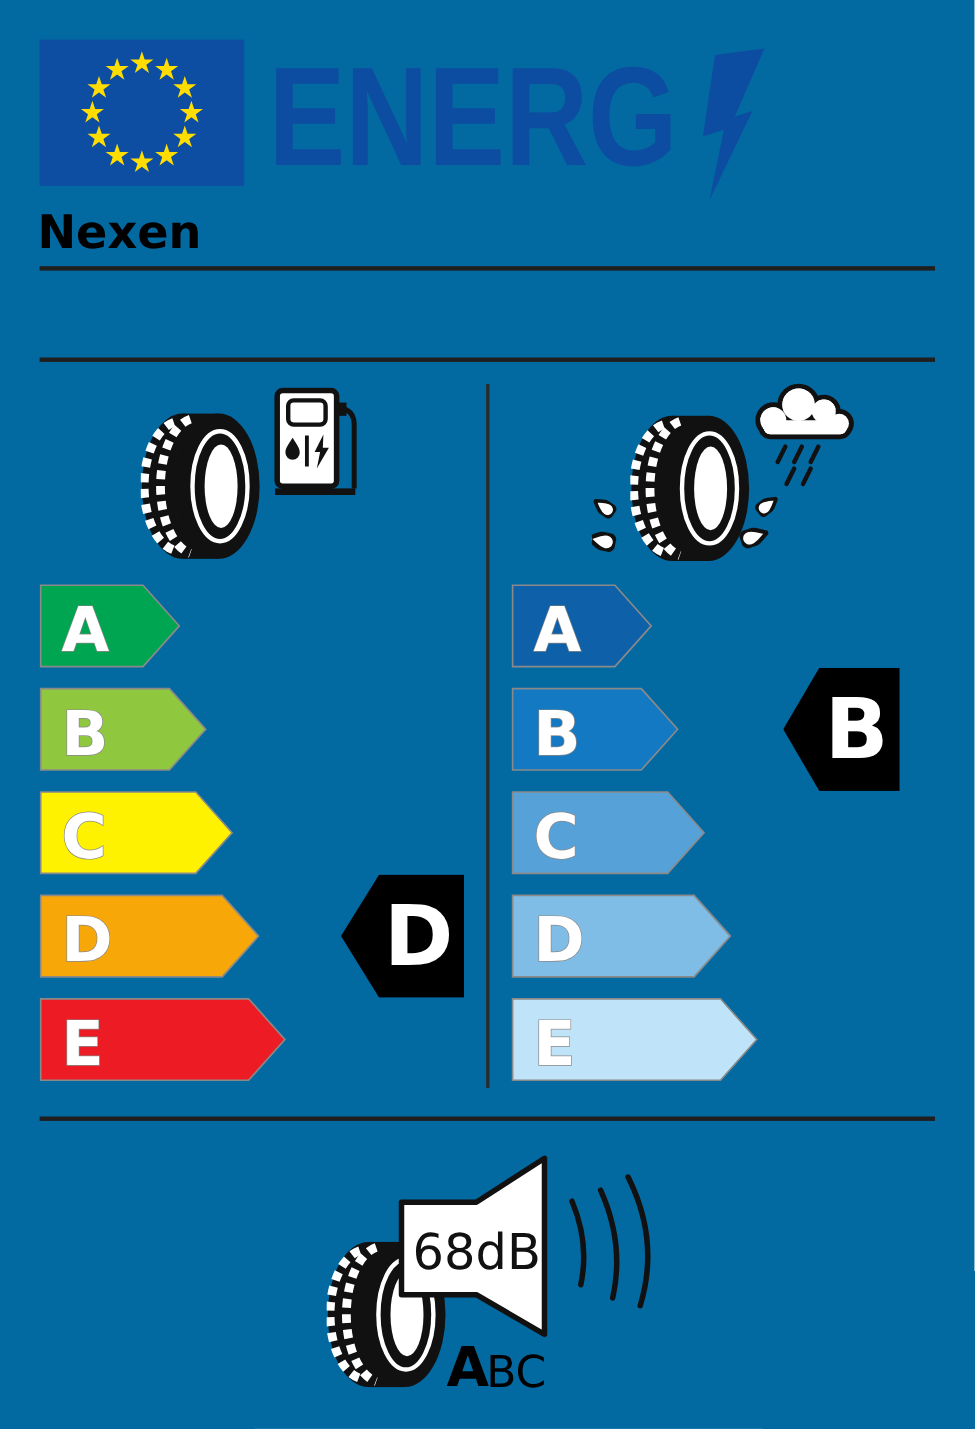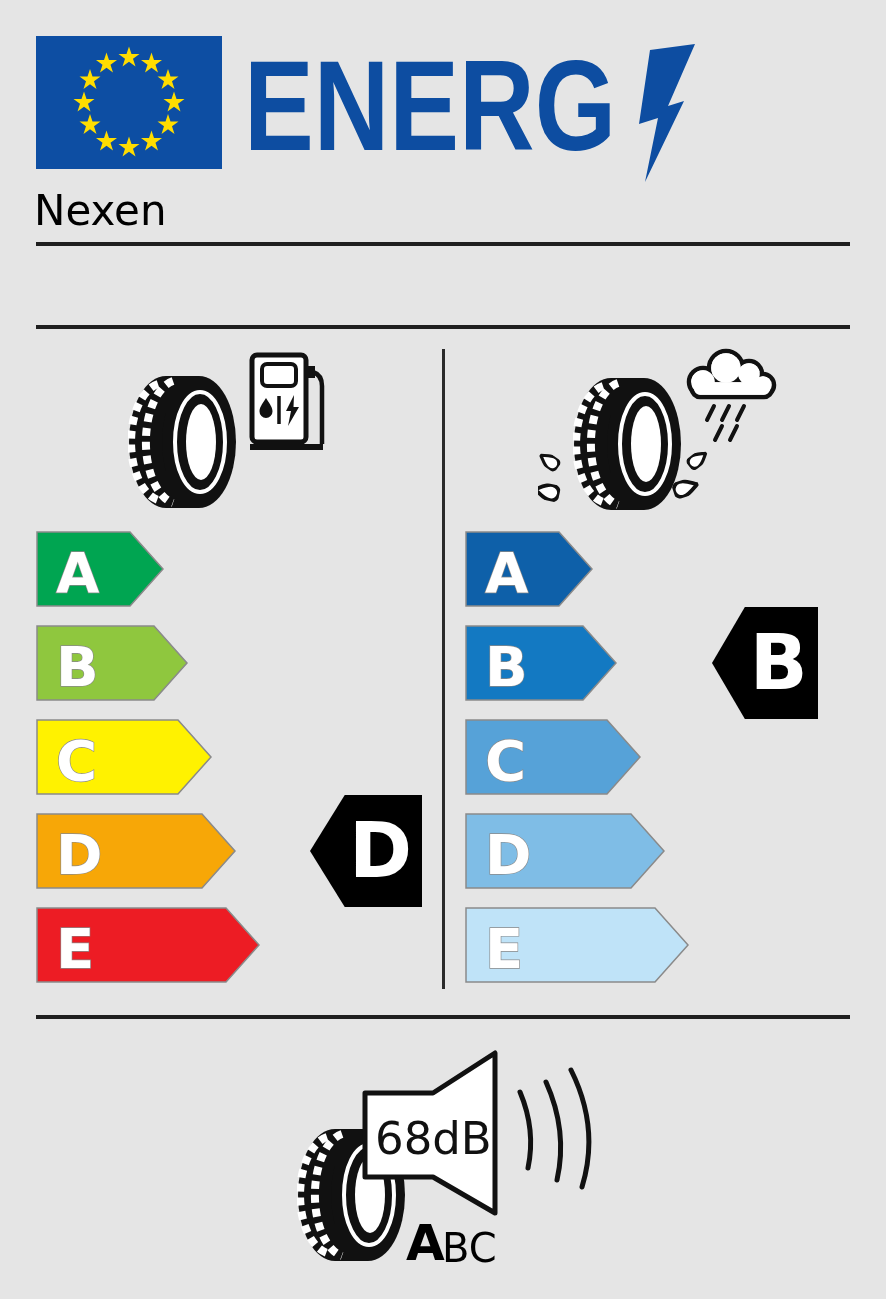--- a/index.html
+++ b/index.html
@@ -1,19 +1,19 @@
 <!DOCTYPE html>
 <html><head>
 <meta charset="utf-8">
 <style>
   html,body{margin:0;padding:0;background:#fff;}
-  .page{position:relative;width:886px;height:1299px;background:#e5e5e5;overflow:hidden;
+  .page{position:relative;width:886px;height:1299px;background:#0369a1;overflow:hidden;
         font-family:"DejaVu Sans","Liberation Sans",sans-serif;}
   .abs{position:absolute;}
-  .brand{left:34px;top:190px;font-size:42px;font-weight:normal;color:#000;line-height:1;}
+  .brand{left:34px;top:190px;font-size:42px;font-weight:bold;color:#000;line-height:1;}
   .hr{left:36px;width:814px;height:4px;background:#1f1f1f;}
   .hr1{top:242px;} .hr2{top:325px;} .hr3{top:1015px;}
   .vdivider{left:442px;top:349px;width:3px;height:640px;background:#2a2a2a;}
   .indicator{width:112px;height:112px;background:#000;color:#fff;
              clip-path:polygon(0 50%,31% 0,100% 0,100% 100%,31% 100%);
              display:flex;align-items:center;justify-content:center;}
   .indicator span{font-size:76px;font-weight:bold;line-height:1;margin-left:26%;}
   .noise-letter-a{font-size:50px;font-weight:bold;color:#000;line-height:1;}
   .noise-letter-bc{font-size:40px;color:#000;line-height:1;text-align:center;}
 </style>

